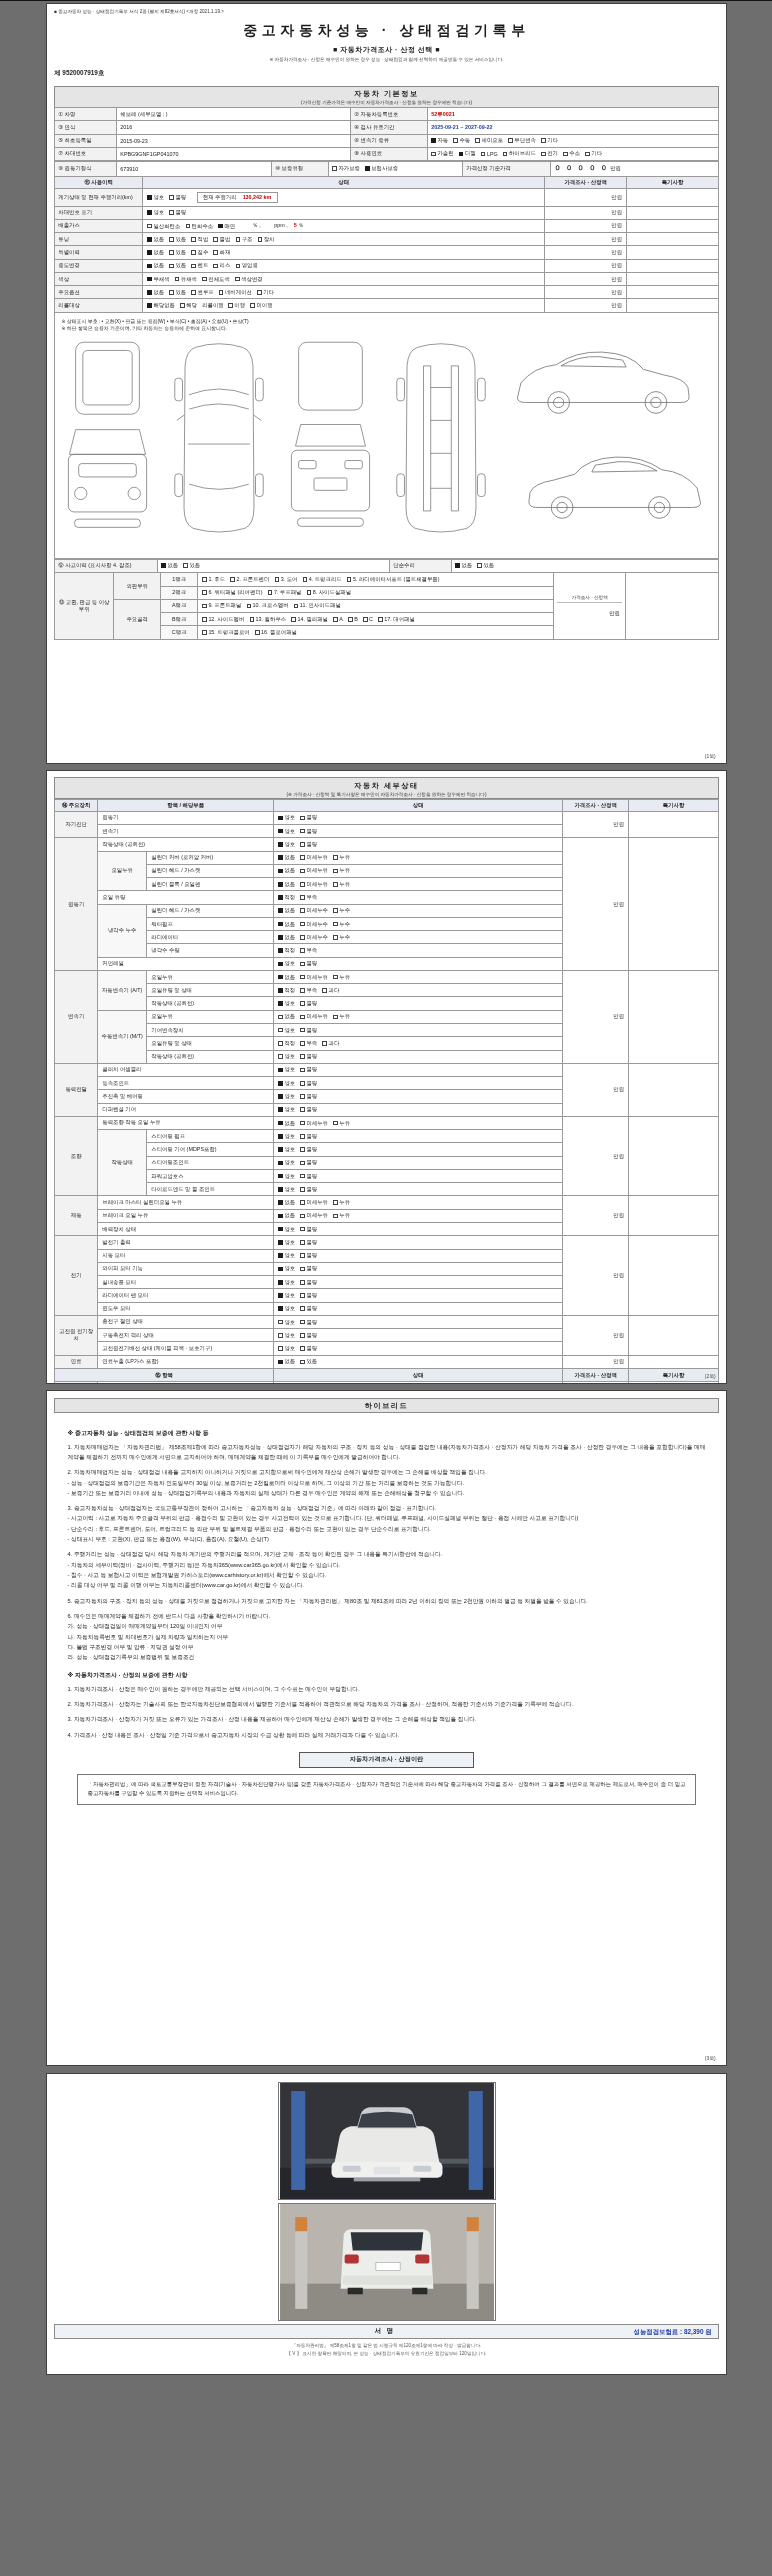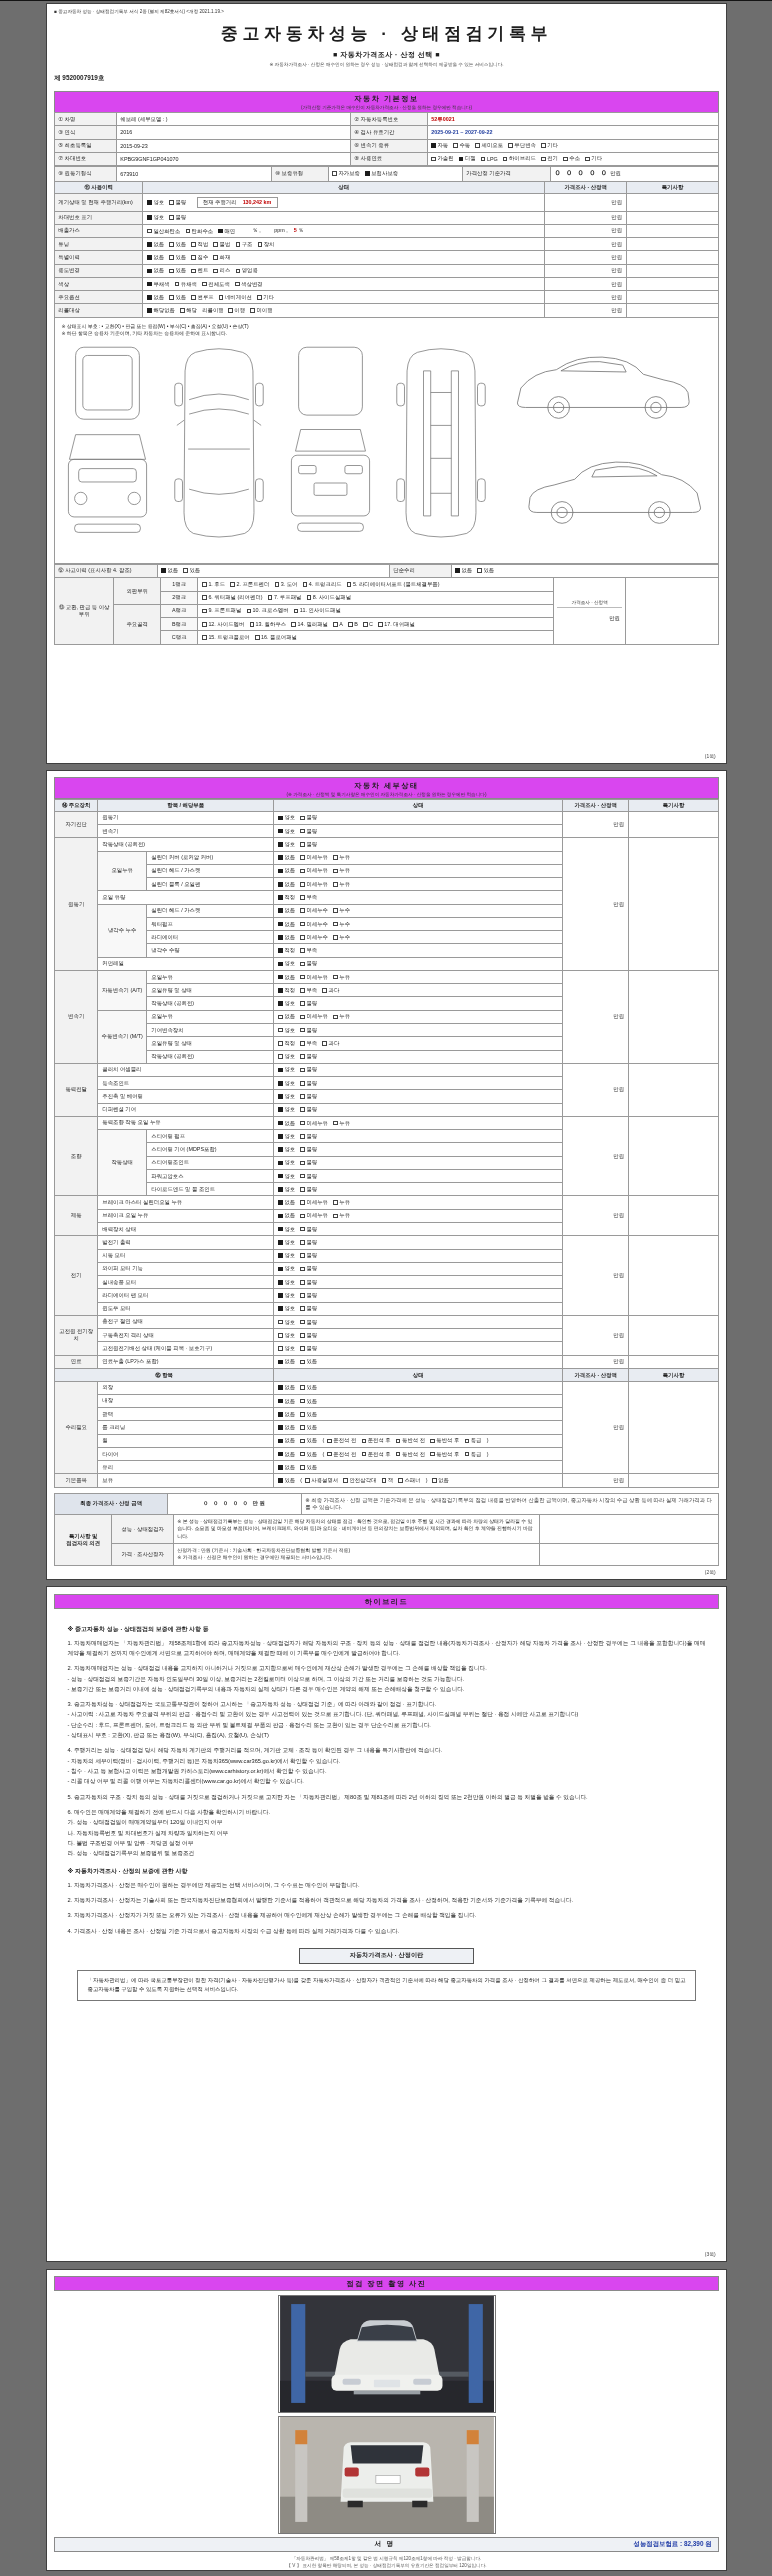--- a/index.html
+++ b/index.html
@@ -1,26 +1,26 @@
 <!DOCTYPE html>
 <html style="font-size:8.2px"><head>
 <meta charset="utf-8">
 <style>
 *{box-sizing:border-box}
 html,body{margin:0;padding:0}
 body{width:773px;height:2576px;overflow:hidden;background:#6e6e6e;font-family:"Liberation Sans","DejaVu Sans",sans-serif;color:#1d1d1d}
 .canvas{padding-top:2.1px;border-top:1px solid #141414}
 .page{width:681px;margin:0 auto 6.2px;background:#fff;border:0.5px solid #3f3f3f;padding:5.2px 7.2px;position:relative;overflow:hidden}
-.p1{height:761px}.p2{height:810px}.p3{height:676px}.p4{height:302px}
+.p1{height:761px}.p2{height:614px}.p3{height:676px}.p4{height:302px}
 .form-note{font-size:4.6px;color:#333}
-.doc-title{text-align:center;font-size:17px;font-weight:bold;letter-spacing:4.6px;margin-top:8.2px}
+.doc-title{text-align:center;font-size:14px;font-weight:bold;letter-spacing:4.6px;margin-top:8.2px}
 .banner{text-align:center;font-size:7px;font-weight:bold;margin-top:4.1px;letter-spacing:0.5px}
 .banner-note{text-align:center;font-size:4.6px;color:#444;margin-top:2.1px}
 .doc-no{font-size:6.4px;font-weight:bold;margin:7.2px 0 2.1px}
-.band{border:0.5px solid #8a8a8a;background:#d946ef;text-align:center;padding:2.1px 0 1.5px;margin-top:8.2px}
+.band{border:0.5px solid #8a8a8a;background:#e5e5e5;text-align:center;padding:2.1px 0 1.5px;margin-top:8.2px}
 .band .bt{font-size:7.2px;font-weight:bold;letter-spacing:1.5px}
 .band .bn{font-size:4.6px;color:#333;margin-top:1px}
 table.t{border-collapse:collapse;width:100%;table-layout:fixed;margin-top:-0.5px}
 .t td,.t th{border:0.5px solid #9a9a9a;font-size:5.4px;padding:2.6px 3.1px;vertical-align:middle;word-break:break-all}
 .t th.th{background:#e8ecf2;font-weight:bold;text-align:center;padding:2.1px 1px}
 .t .lbl{background:#f2f2f2}
 .t .dev{background:#f2f2f2;text-align:center}
 .t .sub{background:#f8f8f8;text-align:center}
 .t .part{padding-left:4.1px}
 .t .state{padding-left:4.1px}
@@ -1299,23 +1299,20 @@
         <div class="nt-i">2. 자동차가격조사 · 산정자는 기술사회 또는 한국자동차진단보증협회에서 발행한 기준서를 적용하여 객관적으로 해당 자동차의 가격을 조사 · 산정하며, 적용한 기준서와 기준가격을 기록부에 적습니다.</div>
         <div class="nt-i">3. 자동차가격조사 · 산정자가 거짓 또는 오류가 있는 가격조사 · 산정 내용을 제공하여 매수인에게 재산상 손해가 발생한 경우에는 그 손해를 배상할 책임을 집니다.</div>
         <div class="nt-i">4. 가격조사 · 산정 내용은 조사 · 산정일 기준 가격으로서 중고자동차 시장의 수급 상황 등에 따라 실제 거래가격과 다를 수 있습니다.</div>
       </div>
     <div class="nt-box-title">자동차가격조사 · 산정이란</div>
     <div class="nt-box">「자동차관리법」에 따라 국토교통부장관이 정한 자격(기술사 · 자동차진단평가사 등)을 갖춘 자동차가격조사 · 산정자가 객관적인 기준서에 따라 해당 중고자동차의 가격을 조사 · 산정하여 그 결과를 서면으로 제공하는 제도로서, 매수인이 좀 더 믿고 중고자동차를 구입할 수 있도록 지원하는 선택적 서비스입니다.</div>
     <div class="pageno">(3쪽)</div>
   </div>
 
   <div class="page p4">
-    <div class="band" style="margin-top:1px">
-      <div class="bt">점검 장면 촬영 사진</div>
-    </div>
     <svg class="photo" viewBox="0 0 424 230">
       <rect width="424" height="230" fill="#33343a"></rect>
       <rect y="168" width="424" height="62" fill="#26272c"></rect>
       <rect x="22" y="16" width="28" height="196" fill="#3f66a6"></rect>
       <rect x="374" y="16" width="28" height="196" fill="#3f66a6"></rect>
       <rect x="50" y="150" width="72" height="10" fill="#555a61"></rect>
       <rect x="302" y="150" width="72" height="10" fill="#555a61"></rect>
       <path d="M108,158 L118,106 Q122,90 140,86 L284,86 Q302,90 306,106 L316,158 Z" fill="#e9eae7"></path>
       <path d="M152,90 L272,90 L264,62 Q260,50 246,48 L178,48 Q164,50 160,62 Z" fill="#c9cdd2"></path>
       <path d="M162,62 Q212,52 262,62 L270,88 L154,88 Z" fill="#3a3f48"></path>

